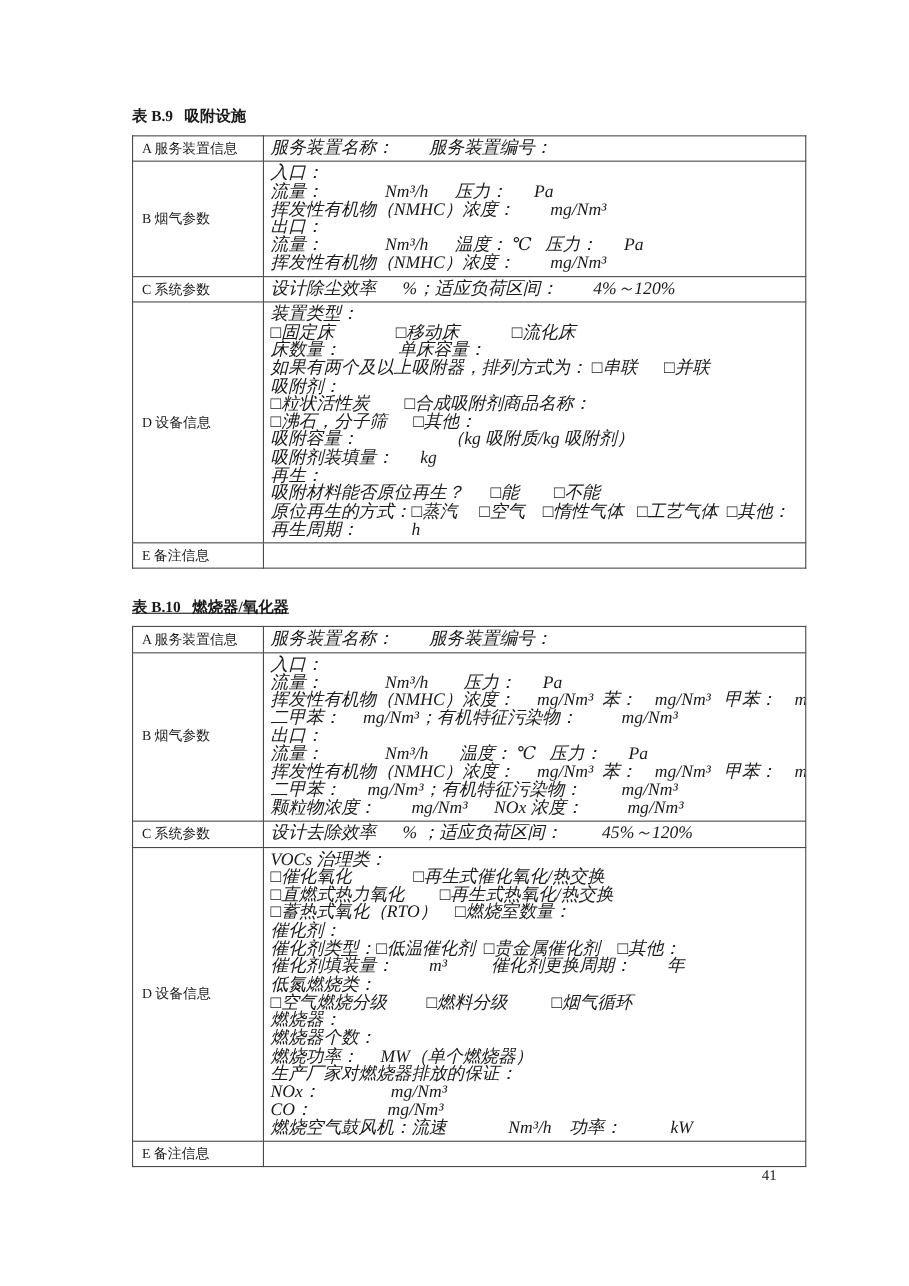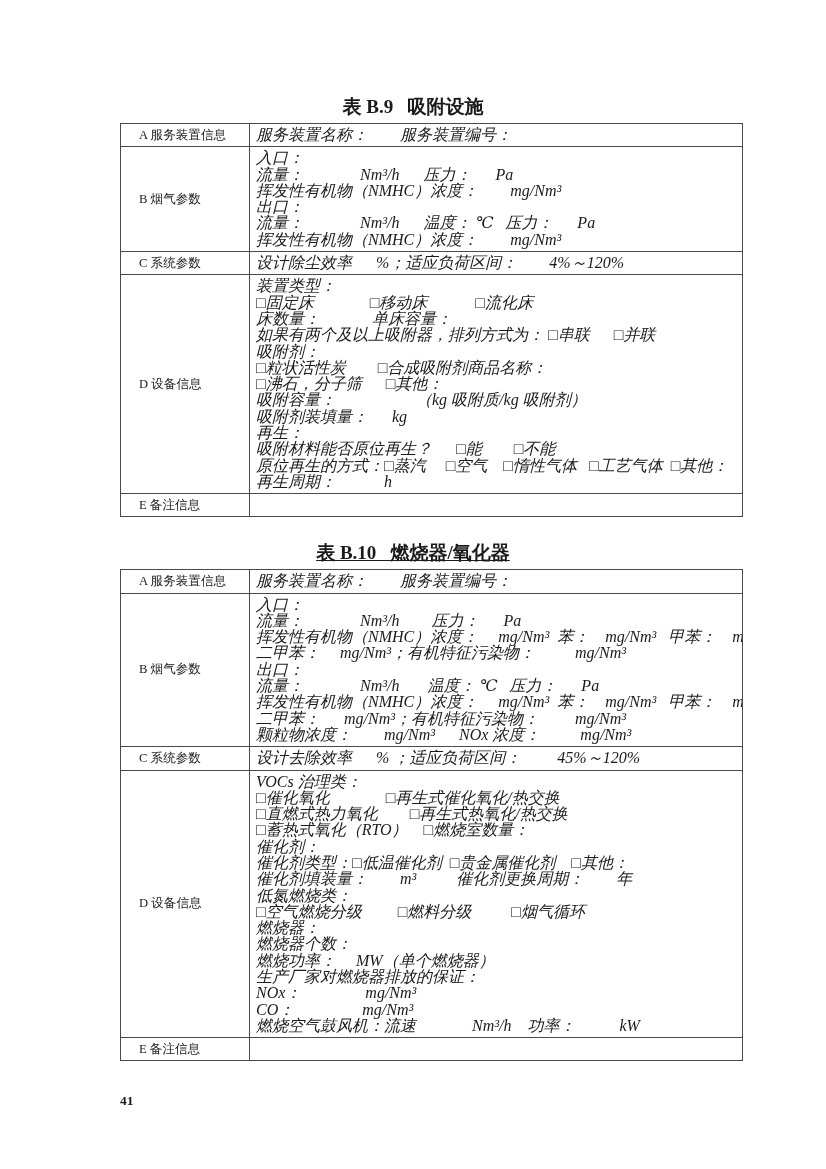--- a/index.html
+++ b/index.html
@@ -21,23 +21,22 @@
   .doc-header {
     text-align: right;
     font-weight: bold;
     font-size: 17px;
     letter-spacing: 1px;
     white-space: pre;
     height: 22px;
     line-height: 22px;
   }
   .table-title {
-    text-align: center;
     font-weight: bold;
-    font-size: 19px;
+    font-size: 14px;
     white-space: pre;
     margin-top: 8px;
     margin-bottom: 7px;
     line-height: 18px;
   }
   .table-title.second {
     margin-top: 27px;
     text-decoration: underline;
   }
   table.form-table {
@@ -45,41 +44,39 @@
     table-layout: fixed;
     width: 586px;
   }
   table.form-table td {
     border: 1px solid #4a4a4a;
     vertical-align: middle;
     overflow: hidden;
   }
   td.label-cell {
     width: 106px;
-    padding: 2px 4px 2px 18px;
+    padding: 2px 4px 2px 8px;
     font-size: 12.6px;
     line-height: 15px;
     white-space: pre;
   }
   td.content-cell {
     width: 480px;
     padding: 3px 6px;
     font-size: 16px;
     line-height: 16.3px;
     white-space: pre;
     font-style: italic;
   }
   tr.row-short td {
     height: 16px;
   }
   .page-number {
-    text-align: left;
+    text-align: right;
     font-size: 13.5px;
-    margin-top: 32px;
-    font-weight: bold;
   }
 </style>
 </head>
 <body>
 
 <div class="page">
 
 
   <div class="table-title">表 B.9   吸附设施</div>
   <table class="form-table">

